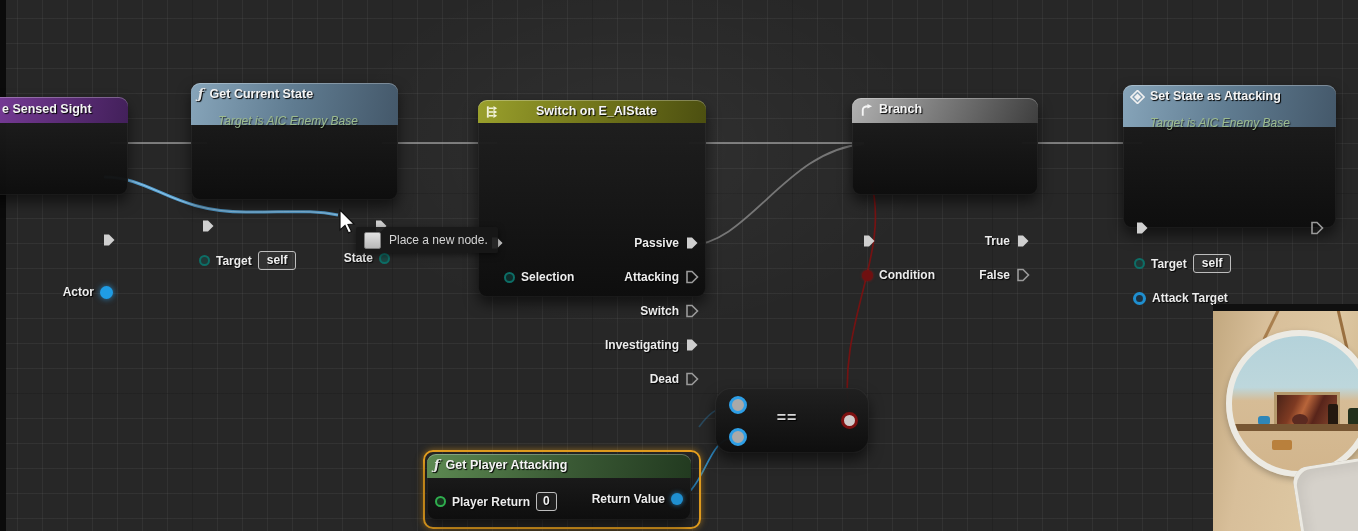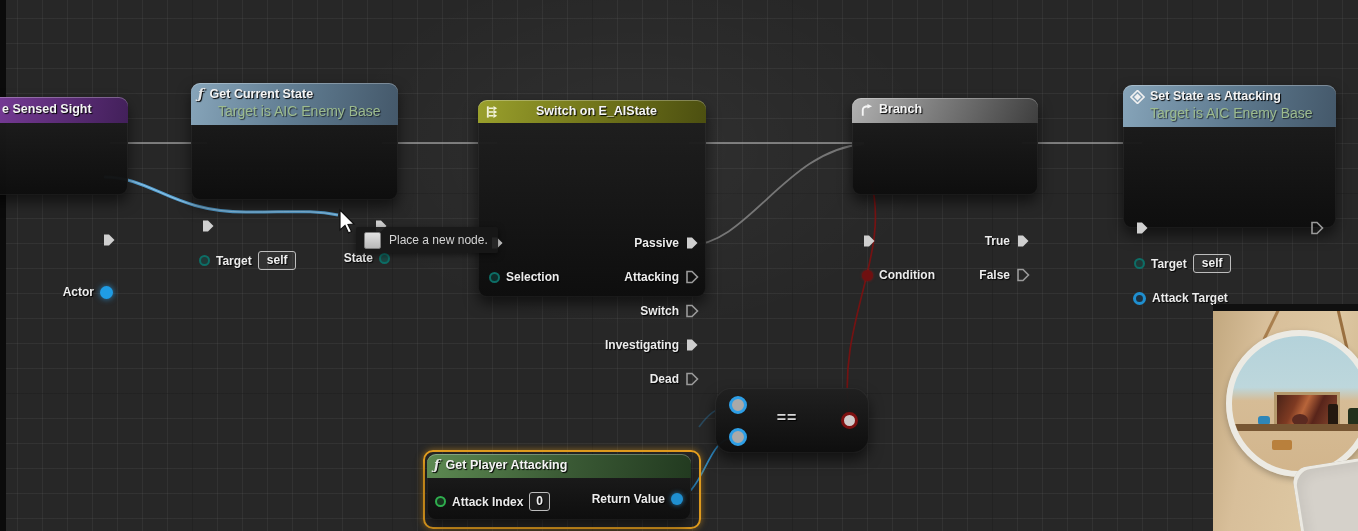--- a/index.html
+++ b/index.html
@@ -18,21 +18,21 @@
   .leftstrip{position:absolute;left:0;top:0;width:6px;height:531px;background:#0b0b0b;}
 
   svg.wires{position:absolute;left:0;top:0;width:1358px;height:531px;z-index:1;}
 
   .node{position:absolute;z-index:2;border-radius:9px;
     background:linear-gradient(180deg,rgba(32,32,32,0.97),rgba(13,13,13,0.97));
     box-shadow:0 7px 14px rgba(0,0,0,0.55),inset 0 0 0 1px rgba(255,255,255,0.05);}
   .nhead{position:absolute;left:0;top:0;right:0;border-radius:9px 9px 0 0;
     box-shadow:inset 0 1px 0 rgba(255,255,255,0.28);display:flex;align-items:flex-start;padding:4px 8px 0 7px;box-sizing:border-box;}
   .ntitle{font-size:12.5px;font-weight:700;color:#f4f4f4;text-shadow:1px 1px 1px #000;white-space:nowrap;line-height:15px;}
-  .nsub{position:absolute;left:27px;top:20px;font-size:14px;color:#9cbb8e;text-shadow:1px 1px 1px rgba(0,0,0,.6);white-space:nowrap;}
+  .nsub{position:absolute;left:27px;top:31px;font-size:12px;font-style:italic;color:#9cbb8e;text-shadow:1px 1px 1px rgba(0,0,0,.6);white-space:nowrap;}
   .hicon{width:15px;height:14px;margin-right:5px;margin-top:1px;flex:none;}
   .ficon{font-family:"DejaVu Serif",serif;font-style:italic;font-weight:700;color:#e8e8e8;font-size:13px;line-height:14px;margin-right:6px;text-shadow:1px 1px 1px #000;}
   .pinlabel{font-size:12px;font-weight:700;color:#ececec;text-shadow:1px 1px 1px #000;white-space:nowrap;}
   .row{position:absolute;display:flex;align-items:center;gap:6px;}
   .row.right{flex-direction:row-reverse;}
   .cpin{border-radius:50%;box-sizing:border-box;display:inline-block;}
   .valbox{display:inline-block;border:1.5px solid #bdbdbd;border-radius:3px;background:rgba(255,255,255,0.05);
     color:#f0f0f0;font-size:12px;font-weight:700;padding:1px 8px;text-shadow:1px 1px 1px #000;line-height:15px;}
   .execsvg{display:block;}
 
@@ -135,21 +135,21 @@
         <path d="M4 3 H9 M4 7 H9 M4 11 H9" stroke="#f2f2da" stroke-width="1.6" fill="none"></path>
         <path d="M9 0.5 L13 3 9 5.5 Z M9 4.5 L13 7 9 9.5 Z M9 8.5 L13 11 9 13.5 Z" fill="#f2f2da"></path>
       </svg>
       <span class="ntitle">Switch on E_AIState</span>
     </div>
     <div class="row" style="left:12px;top:136px;">
       <svg class="execsvg" width="14" height="14">
           <path d="M2 1.5 H7 L12.5 7 7 12.5 H2 Z" fill="#cfcfcf"></path>
         </svg>
     </div>
-    <div class="row" style="left:11px;top:170px;">
+    <div class="row" style="left:26px;top:170px;">
       <span class="cpin" style="width:11px;height:11px;border:2.5px solid #0d6e66;background:rgba(13,110,102,0.3);"></span>
       <span class="pinlabel">Selection</span>
     </div>
     <div class="row right" style="right:7px;top:136px;">
       <svg class="execsvg" width="14" height="14">
           <path d="M2 1.5 H7 L12.5 7 7 12.5 H2 Z" fill="#cfcfcf"></path>
         </svg>
       <span class="pinlabel">Passive</span>
     </div>
     <div class="row right" style="right:7px;top:170px;">
@@ -247,21 +247,21 @@
   </div>
 
   <div style="position:absolute;left:423px;top:450px;width:274px;height:75px;z-index:2;border:2.5px solid #e8a11f;border-radius:10px;box-shadow:0 0 7px rgba(232,161,31,0.55);">
     <div class="node" style="left:2px;top:2px;width:264px;height:66px;">
       <div class="nhead" style="height:24px;background:linear-gradient(100deg,#5d8a52 0%,#3c5c36 50%,#223a20 100%);">
         <span class="ficon">ƒ</span>
         <span class="ntitle">Get Player Attacking</span>
       </div>
       <div class="row" style="left:8px;top:38px;">
         <span class="cpin" style="width:11px;height:11px;border:2.5px solid #2fae4e;background:rgba(47,174,78,0.2);"></span>
-        <span class="pinlabel">Attack Index</span>
+        <span class="pinlabel">Player Return</span>
         <span class="valbox" style="padding:1px 6px;">0</span>
       </div>
       <div class="row right" style="right:8px;top:38px;">
         <span class="cpin" style="width:12px;height:12px;background:#1f8fd0;box-shadow:0 0 5px rgba(46,159,230,.7);"></span>
         <span class="pinlabel">Return Value</span>
       </div>
     </div>
   </div>
 
   <div class="tooltip">

